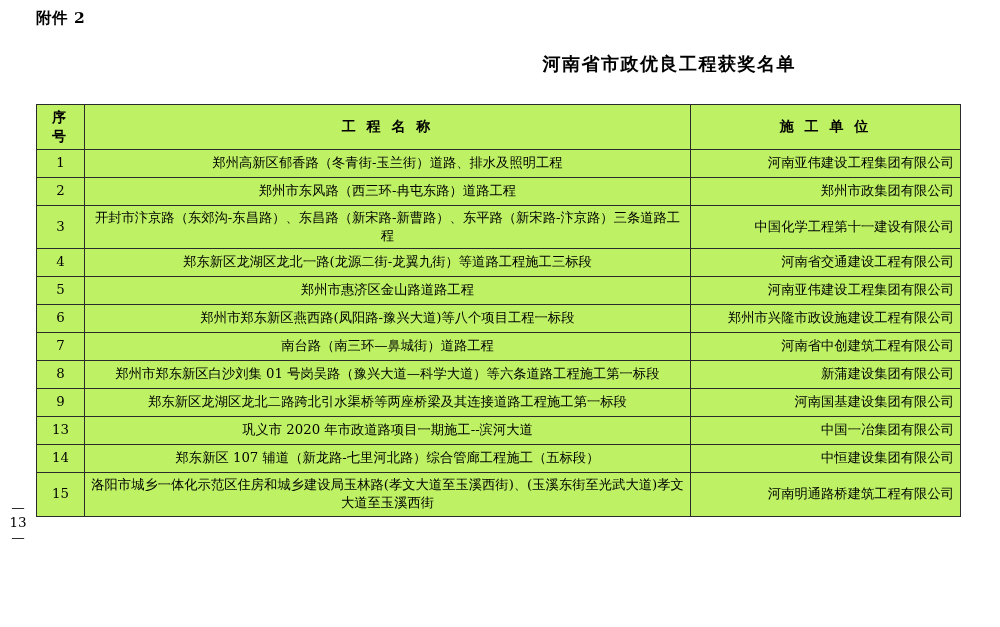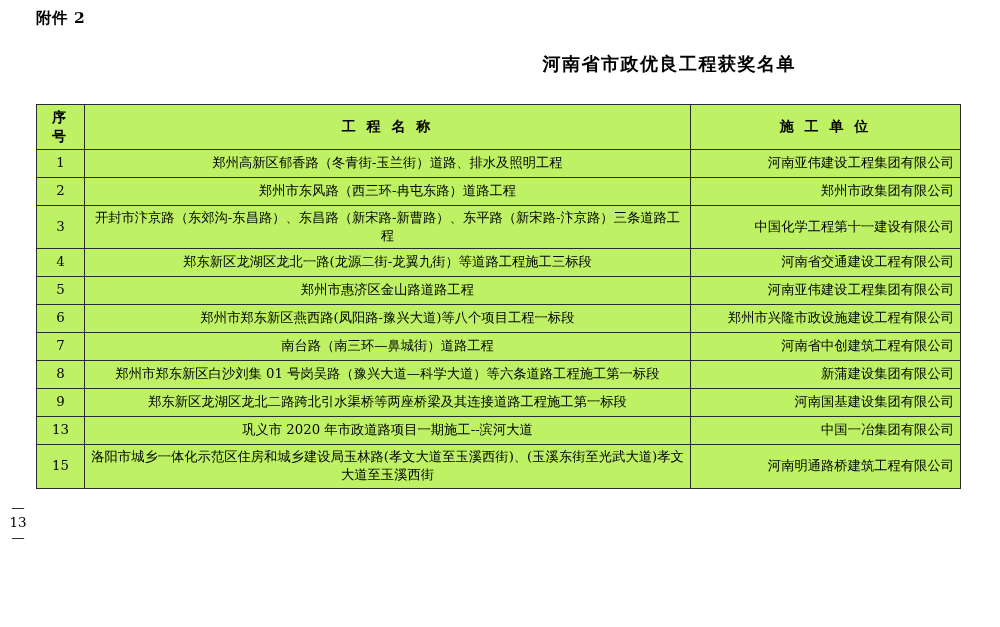--- a/index.html
+++ b/index.html
@@ -175,20 +175,25 @@
         <tr>
           <td class="cell-no">9</td>
           <td class="cell-name">郑东新区龙湖区龙北二路跨北引水渠桥等两座桥梁及其连接道路工程施工第一标段</td>
           <td class="cell-unit">河南国基建设集团有限公司</td>
         </tr>
         <tr>
           <td class="cell-no">13</td>
           <td class="cell-name">巩义市 2020 年市政道路项目一期施工--滨河大道</td>
           <td class="cell-unit">中国一冶集团有限公司</td>
         </tr>
+        <tr>
+          <td class="cell-no">14</td>
+          <td class="cell-name">郑东新区 107 辅道（新龙路-七里河北路）综合管廊工程施工（五标段）</td>
+          <td class="cell-unit">中恒建设集团有限公司</td>
+        </tr>
         <tr class="tall">
           <td class="cell-no">15</td>
           <td class="cell-name">洛阳市城乡一体化示范区住房和城乡建设局玉林路(孝文大道至玉溪西街)、(玉溪东街至光武大道)孝文大道至玉溪西街</td>
           <td class="cell-unit">河南明通路桥建筑工程有限公司</td>
         </tr>
       </tbody>
     </table>
   </div>
 
 </div>

